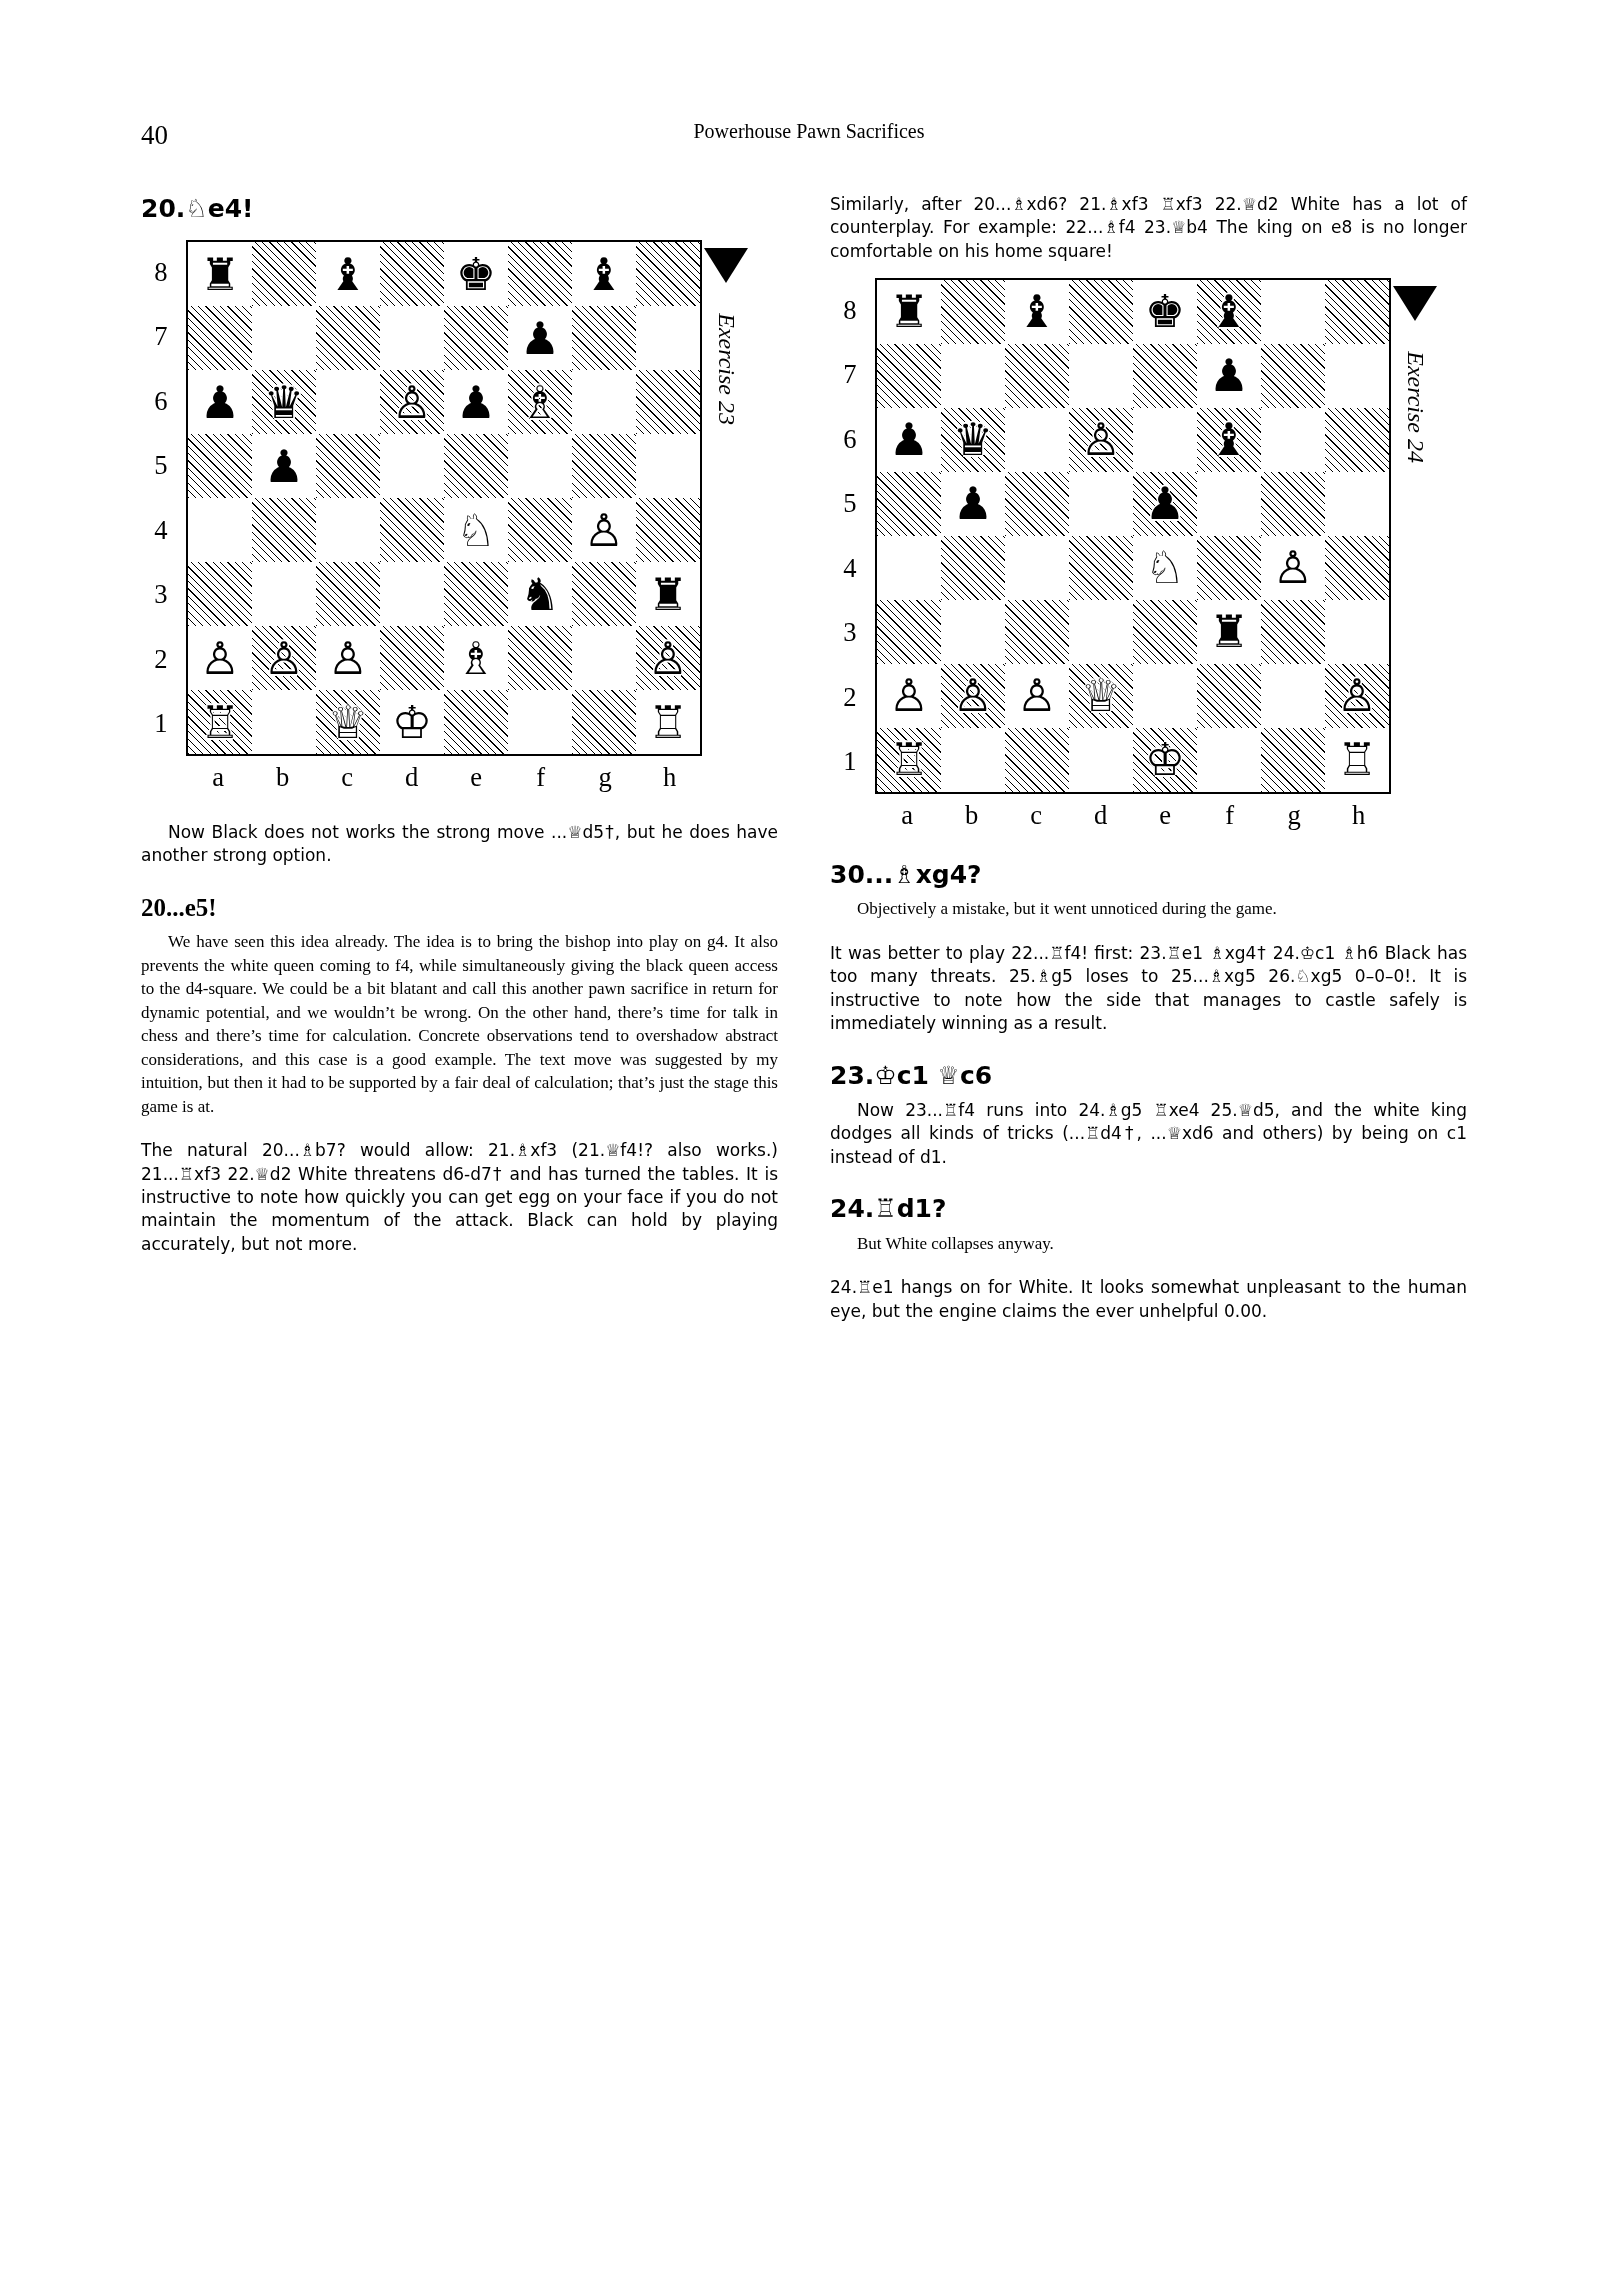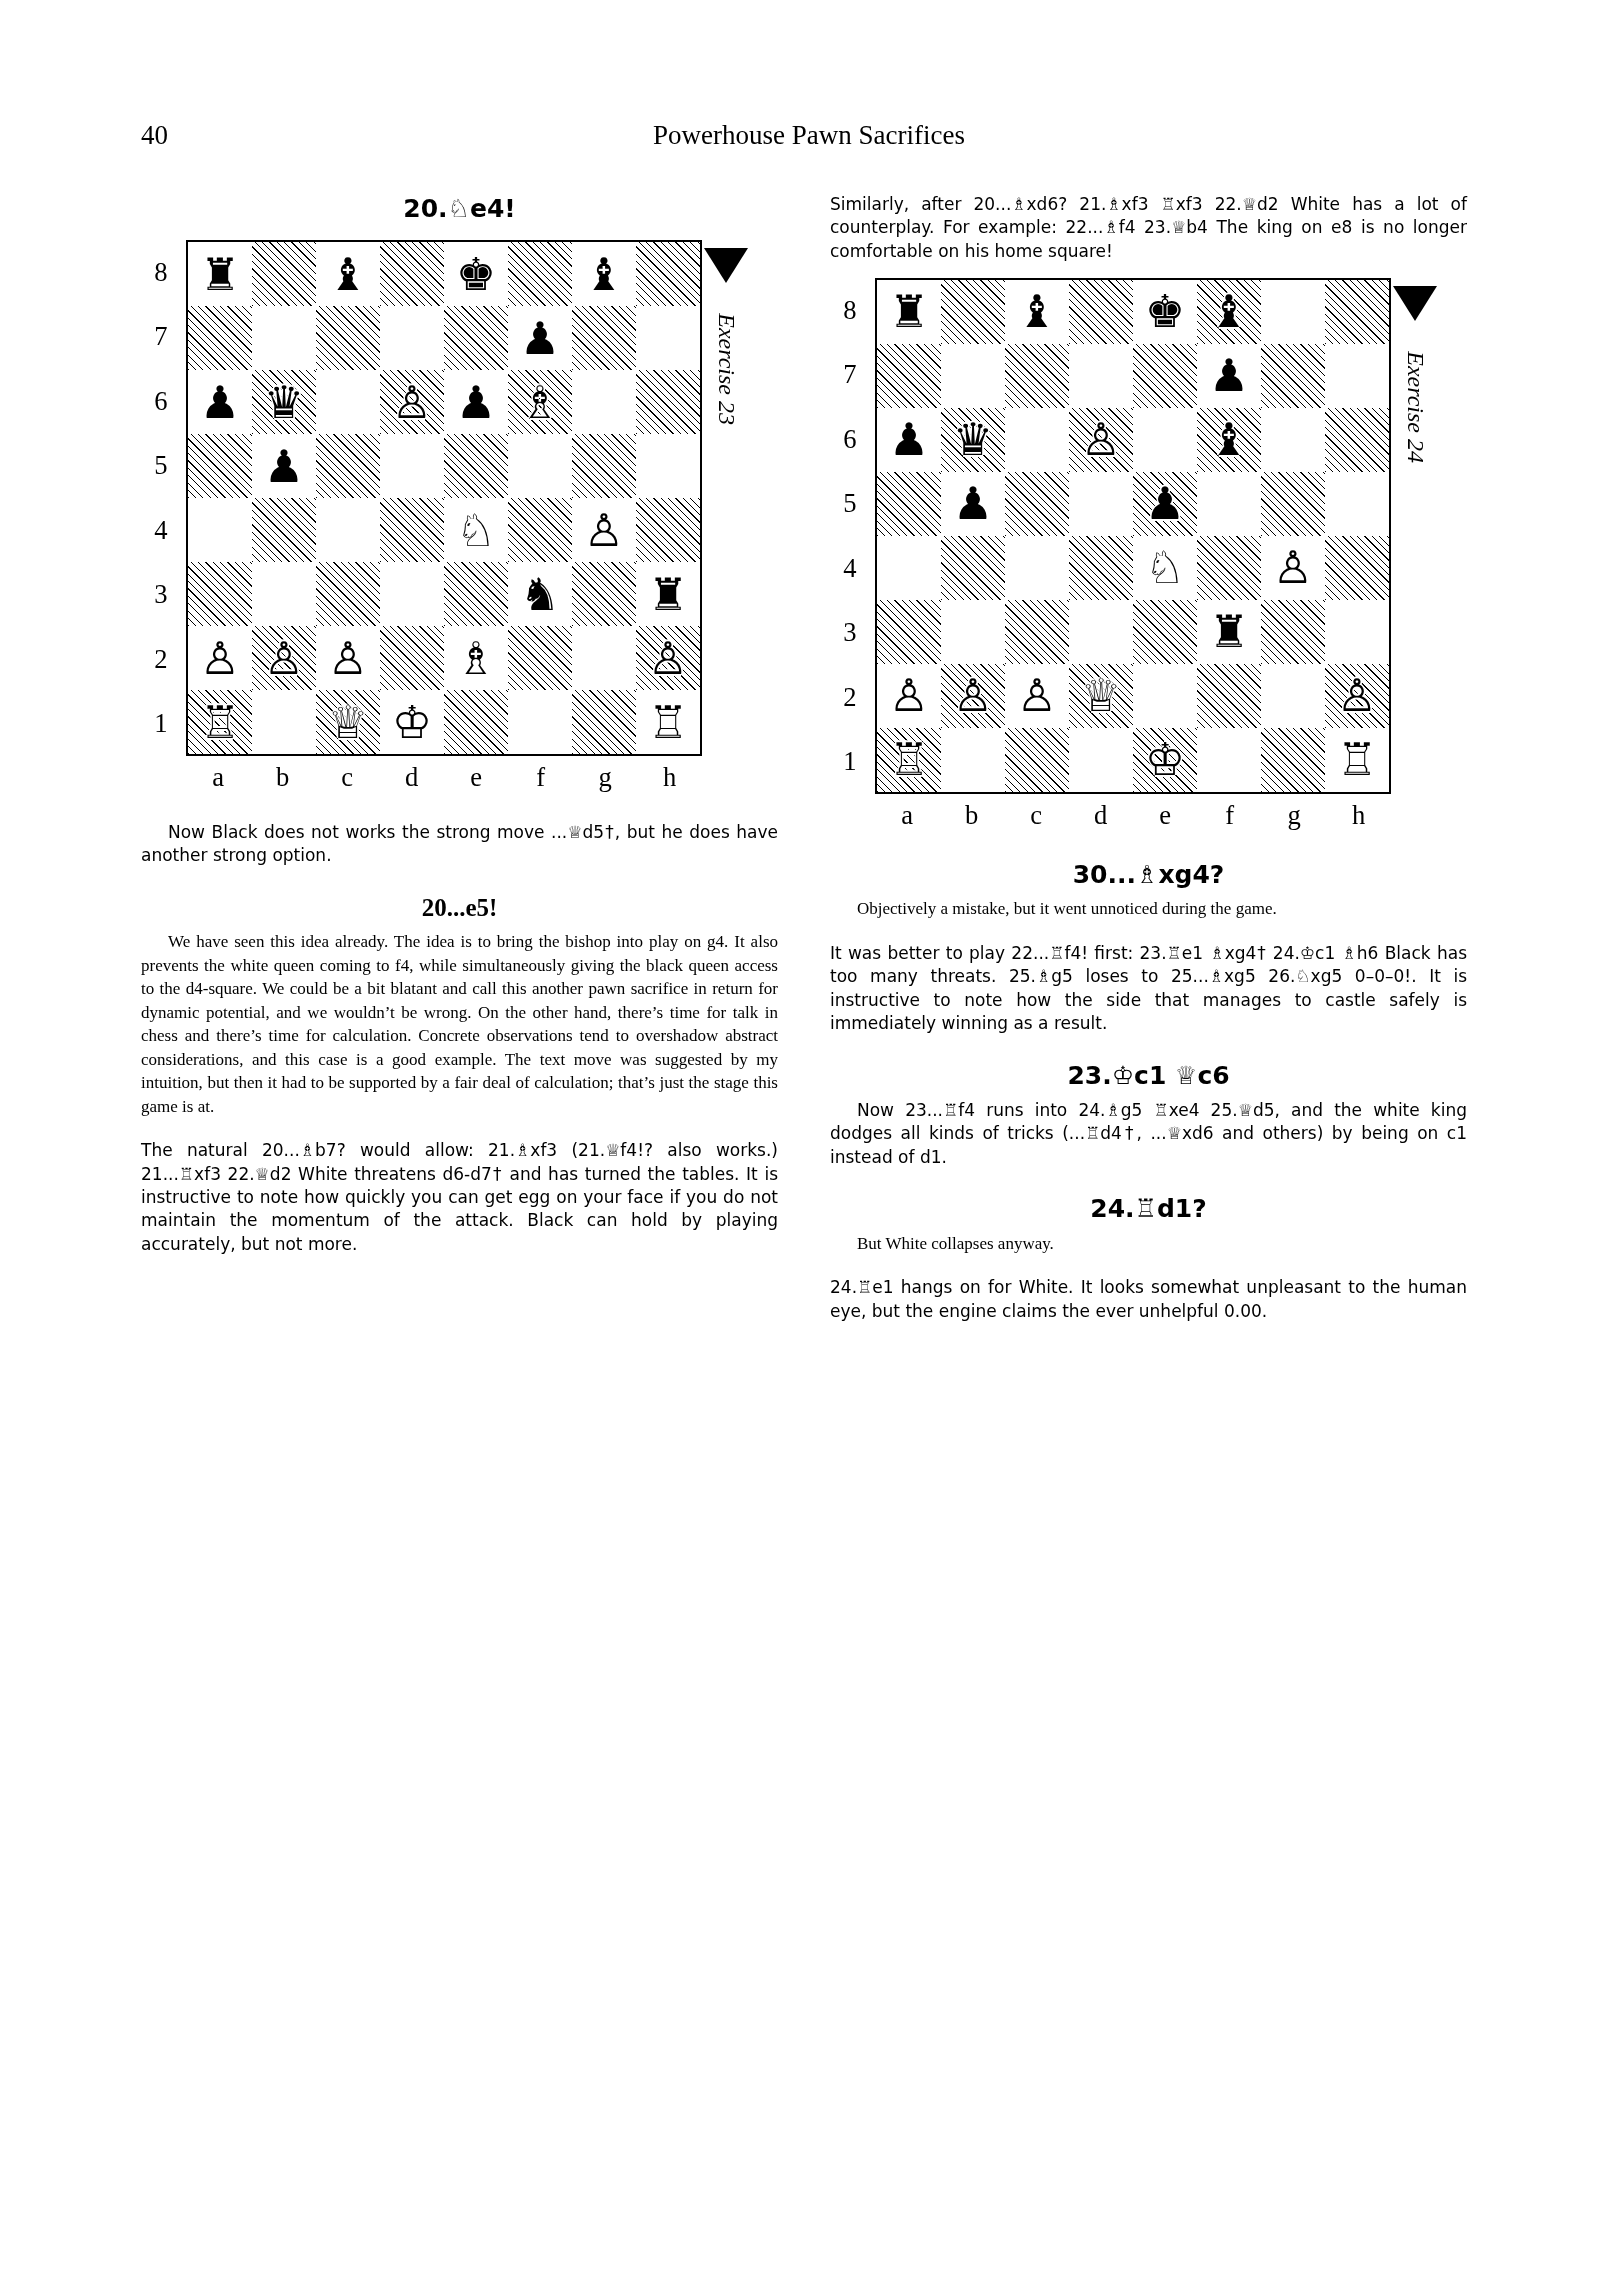--- a/index.html
+++ b/index.html
@@ -32,21 +32,21 @@
     position: absolute;
     left: 0;
     top: 14.5px;
     font-size: 27px;
   }
   .running-title {
     position: absolute;
     left: 0; right: 0;
     top: 14.5px;
     text-align: center;
-    font-size: 27px;
+    font-size: 20px;
   }
   
   .columns {
     position: relative;
     margin-top: 32px;
     display: flex;
     gap: 52px;
   }
   .col {
     width: 637px;
@@ -60,21 +60,20 @@
     text-justify: inter-word;
     hyphens: auto;
   }
   p.indent { text-indent: 27px; }
   p.space-before { margin-top: 21px; }
   .movehead {
     font-size: 25px;
     font-weight: bold;
     margin: 24px 0 6.4px 0;
     line-height: 1.3;
-    text-align: center;
   }
   .movehead.first { margin-top: 0; }
   .chess { font-family: "DejaVu Sans", sans-serif; }
   
   .board-wrap {
     position: relative;
     margin: 14.5px 0 17.7px 0;
     width: 613px;
   }
   .board-inner {

